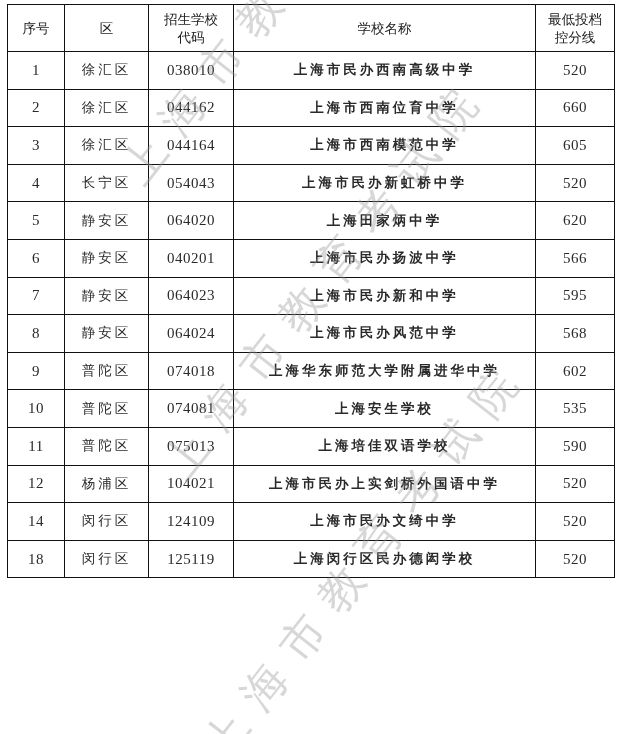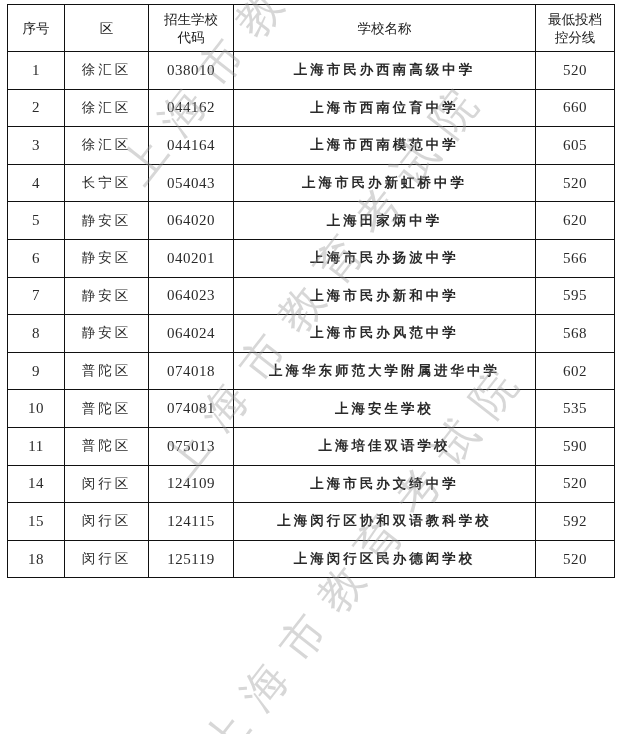--- a/index.html
+++ b/index.html
@@ -179,32 +179,32 @@
           <td class="score">535</td>
         </tr>
         <tr>
           <td class="num">11</td>
           <td class="district">普陀区</td>
           <td class="code">075013</td>
           <td class="name">上海培佳双语学校</td>
           <td class="score">590</td>
         </tr>
         <tr>
+          <td class="num">12</td>
+          <td class="district">杨浦区</td>
+          <td class="code">104021</td>
+          <td class="name">上海市民办上实剑桥外国语中学</td>
+          <td class="score">520</td>
+        </tr>
+        <tr>
           <td class="num">14</td>
           <td class="district">闵行区</td>
           <td class="code">124109</td>
           <td class="name">上海市民办文绮中学</td>
           <td class="score">520</td>
-        </tr>
-        <tr>
-          <td class="num">15</td>
-          <td class="district">闵行区</td>
-          <td class="code">124115</td>
-          <td class="name">上海闵行区协和双语教科学校</td>
-          <td class="score">592</td>
         </tr>
         <tr>
           <td class="num">18</td>
           <td class="district">闵行区</td>
           <td class="code">125119</td>
           <td class="name">上海闵行区民办德闳学校</td>
           <td class="score">520</td>
         </tr>
       </tbody>
   </table>

